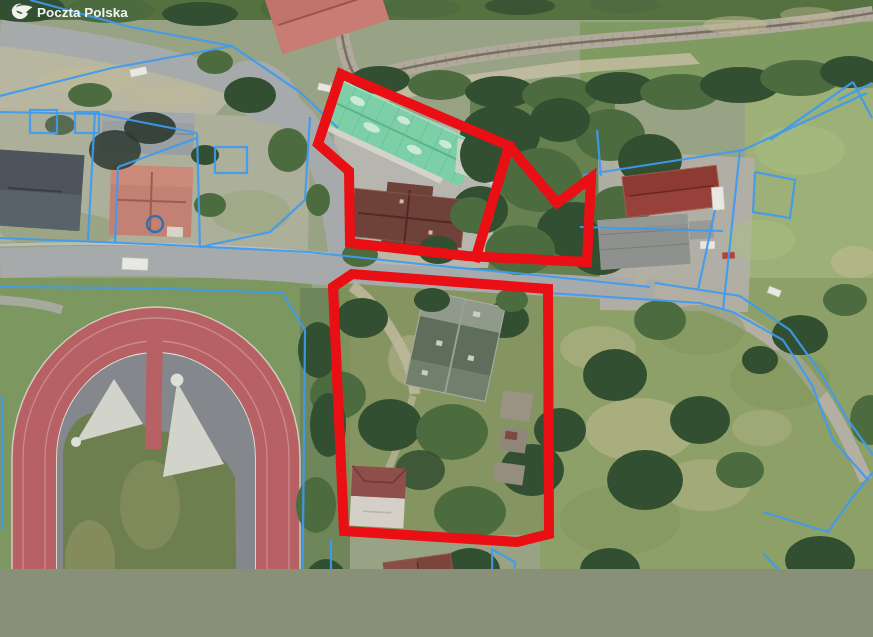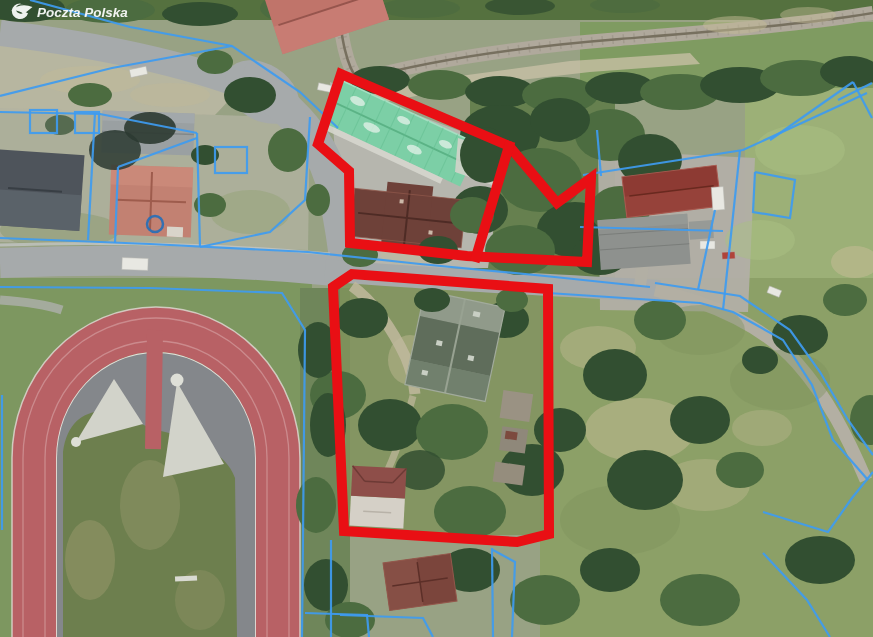--- a/index.html
+++ b/index.html
@@ -1,17 +1,17 @@
 <!DOCTYPE html>
 <html><head>
 <meta charset="utf-8">
 <style>
   html,body{margin:0;padding:0;background:#889177;}
-  #viewport{position:relative;width:873px;height:637px;overflow:hidden;
-    font-family:"Liberation Sans",sans-serif;font-style:italic;}
+  #viewport{position:relative;width:873px;height:569px;overflow:hidden;
+    font-family:"Liberation Sans",sans-serif;}
   svg{display:block;}
   text{font-family:"Liberation Sans",sans-serif;}
 </style>
 </head>
 <body>
 
 <div id="viewport">
 <svg id="map-svg" width="873" height="637" viewBox="0 0 873 637">
 
   <g>

